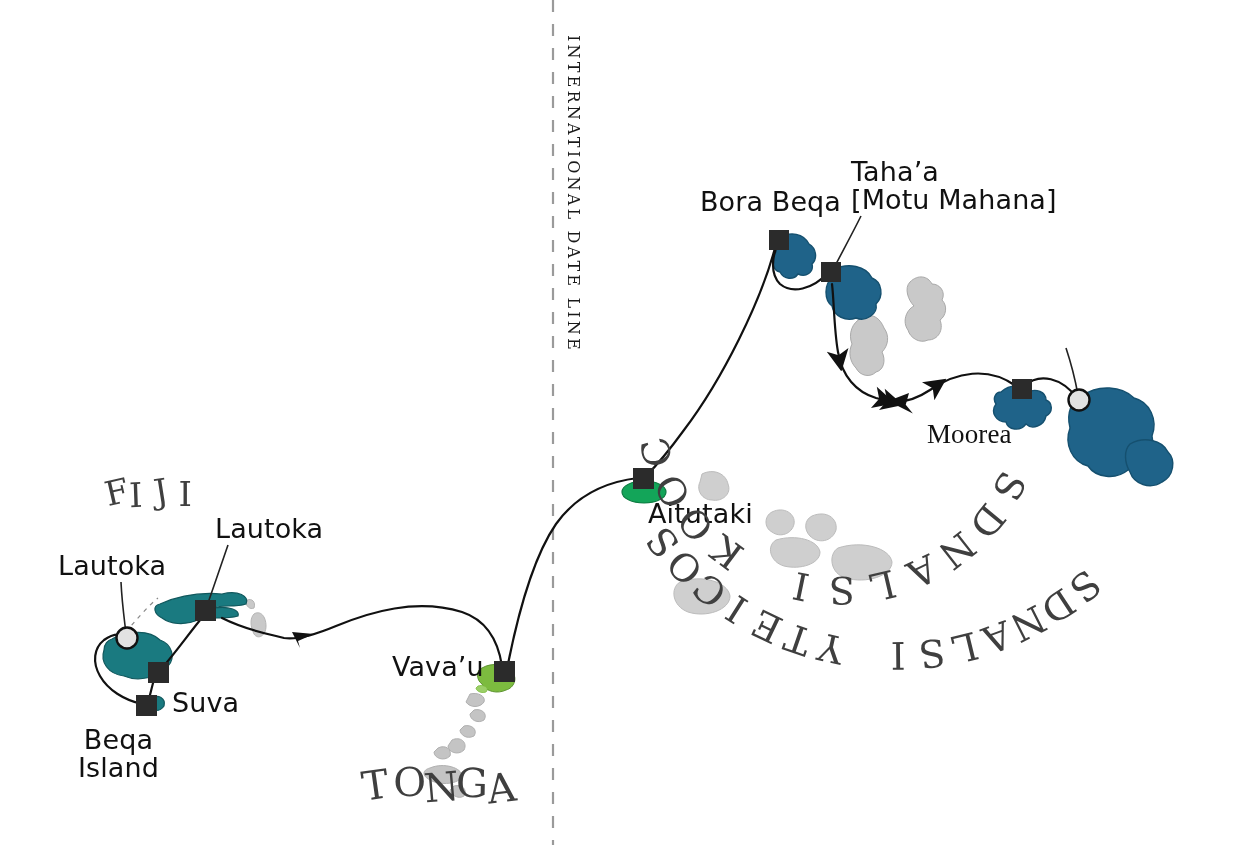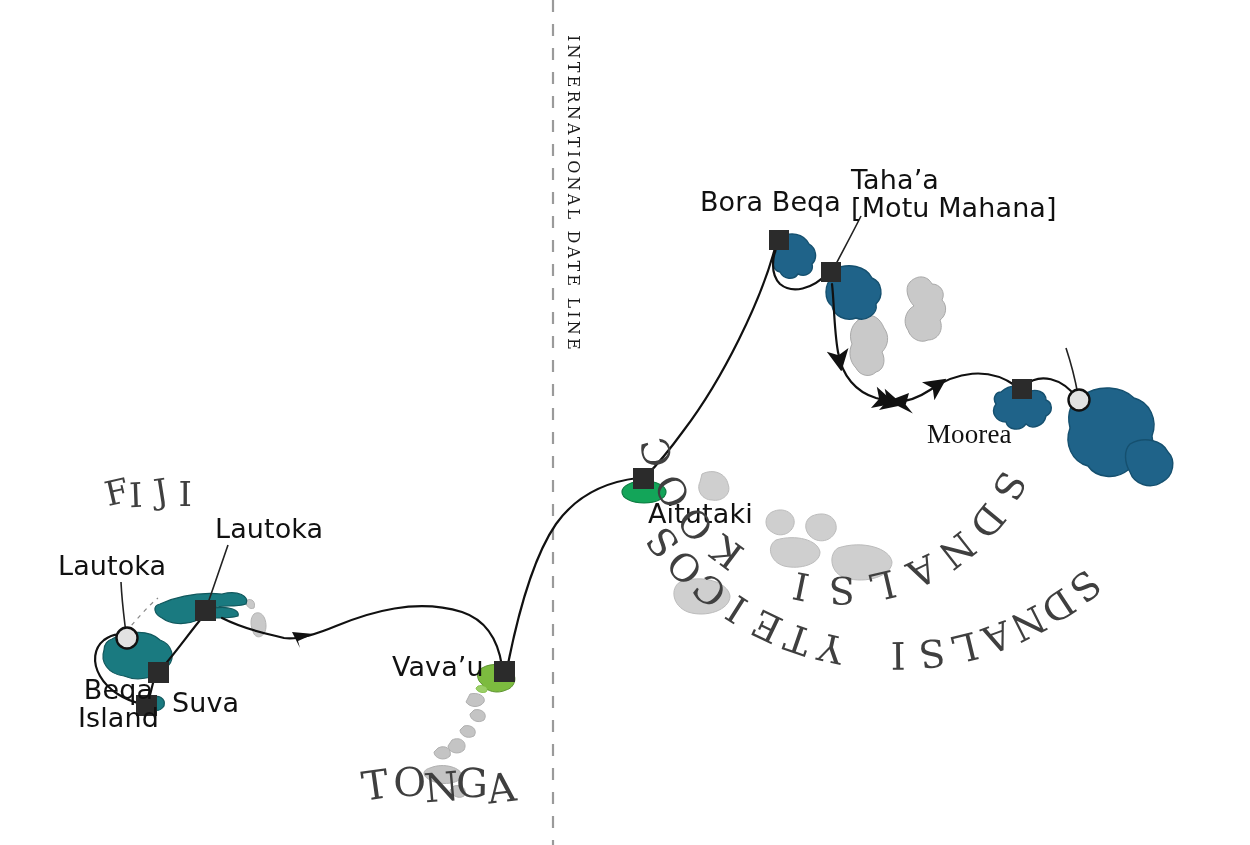--- a/index.html
+++ b/index.html
@@ -26,21 +26,20 @@
     position: absolute;
     font-family: "DejaVu Sans", sans-serif;
     font-size: 27px;
     color: #111111;
     white-space: nowrap;
     line-height: 1.04;
     letter-spacing: 0.1px;
   }
   .port-label.two-line {
     line-height: 1.04;
-    margin-top: 8px;
   }
   .idl-label {
     position: absolute;
     font-family: "DejaVu Serif", serif;
     font-size: 16px;
     letter-spacing: 3.2px;
     color: #1a1a1a;
     white-space: nowrap;
     transform-origin: 0 0;
     transform: rotate(90deg);
@@ -241,21 +240,21 @@
   </div>
 
   <div class="port-label" style="left:58px; top:552px;">
     <div>Lautoka</div>
   </div>
 
   <div class="port-label" style="left:172px; top:669px;margin-top:20px;">
     <div>Suva</div>
   </div>
 
-  <div class="port-label two-line" style="left:78px; top:668px; text-align:center;">
+  <div class="port-label two-line" style="left:78px; top:726px; text-align:center;">
     <div>Beqa</div>
     <div>Island</div>
   </div>
 
   <div class="idl-label" style="left:583px; top:35px;">INTERNATIONAL DATE LINE</div>
 
   <div id="arc-society">
       <span class="arc-letter" style="font-size: 38px; left: 662.537px; top: 541.62px; transform: translate(-50%, -50%) rotate(-128deg);">S</span>
       <span class="arc-letter" style="font-size: 38px; left: 684.849px; top: 567.03px; transform: translate(-50%, -50%) rotate(-134.571deg);">O</span>
       <span class="arc-letter" style="font-size: 38px; left: 709.923px; top: 589.72px; transform: translate(-50%, -50%) rotate(-141.143deg);">C</span>

